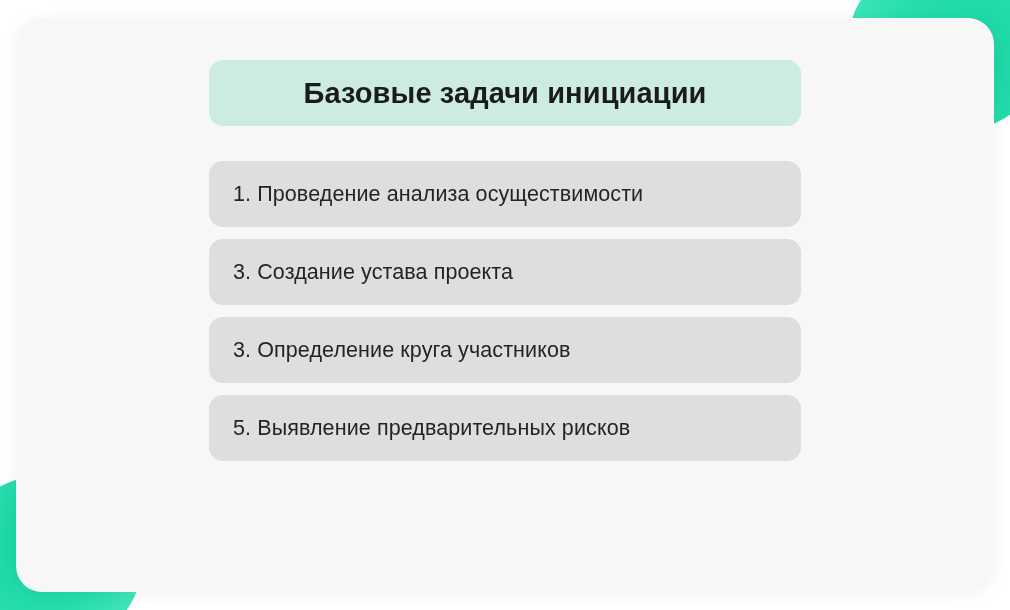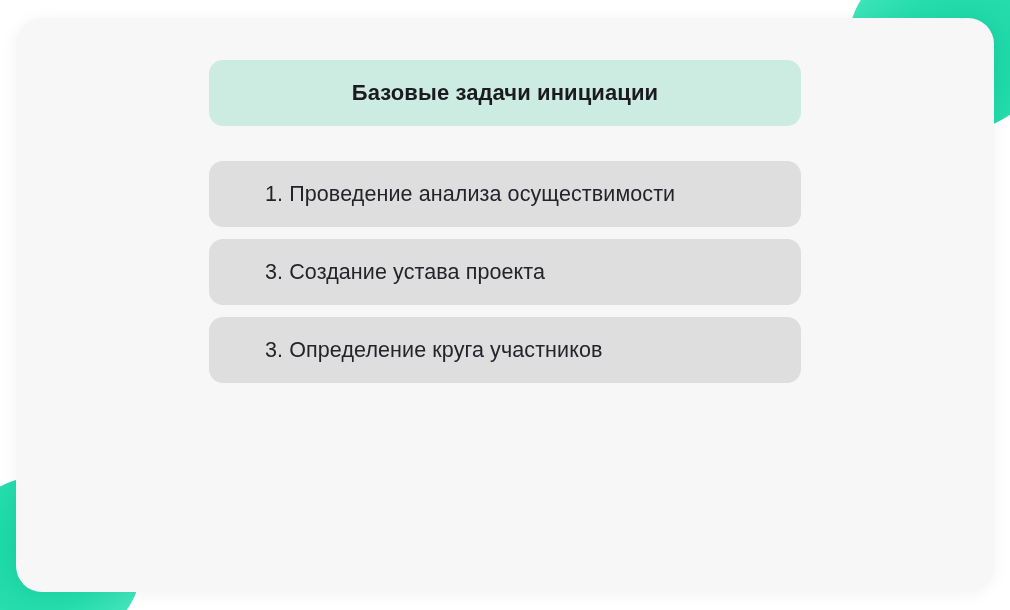--- a/index.html
+++ b/index.html
@@ -68,21 +68,21 @@
     top: 42px;
     width: 592px;
     height: 66px;
     background: #cdece1;
     border-radius: 14px;
     display: flex;
     align-items: center;
     justify-content: center;
   }
   .title-text {
-    font-size: 22px;
+    font-size: 29px;
     font-weight: bold;
     color: #1b1b1f;
     letter-spacing: 0.1px;
   }
 
   .items {
     position: absolute;
     left: 193px;
     top: 143px;
     width: 592px;
@@ -91,21 +91,21 @@
   .item {
     width: 592px;
     height: 66px;
     background: #dedede;
     border-radius: 14px;
     display: flex;
     align-items: center;
     margin-bottom: 12px;
   }
   .item-text {
-    padding-left: 56px;
+    padding-left: 24px;
     font-size: 21.5px;
     color: #23232a;
     letter-spacing: 0.1px;
     white-space: nowrap;
   }
 </style>
 </head>
 <body>
 
 <div class="stage">
@@ -123,18 +123,21 @@
       <div class="items">
         <div class="item">
           <span class="item-text">1. Проведение анализа осуществимости</span>
         </div>
         <div class="item">
           <span class="item-text">3. Создание устава проекта</span>
         </div>
         <div class="item">
           <span class="item-text">3. Определение круга участников</span>
         </div>
+        <div class="item">
+          <span class="item-text">5. Выявление предварительных рисков</span>
+        </div>
       </div>
 
     </div>
   </div>
 
 </div>
 
 </body></html>

